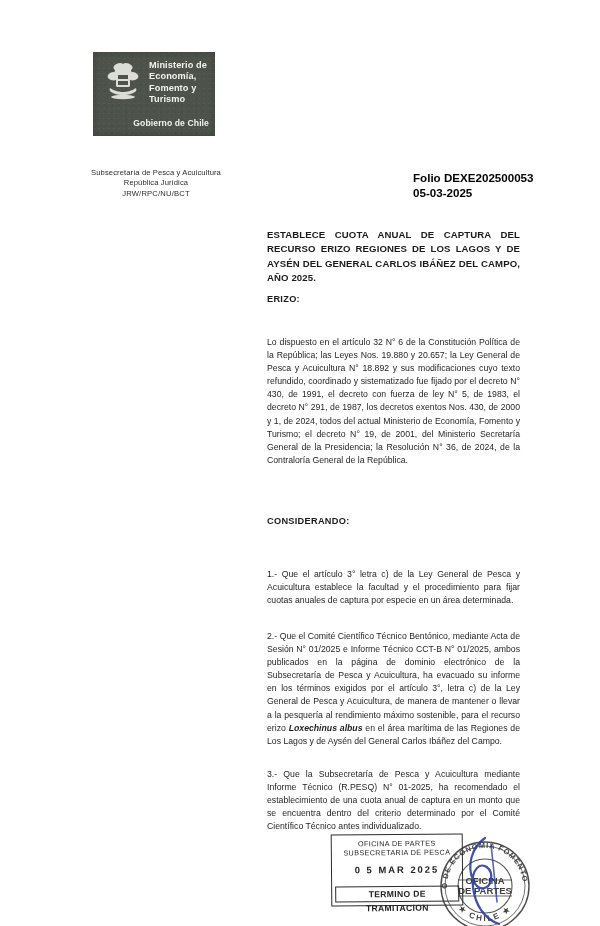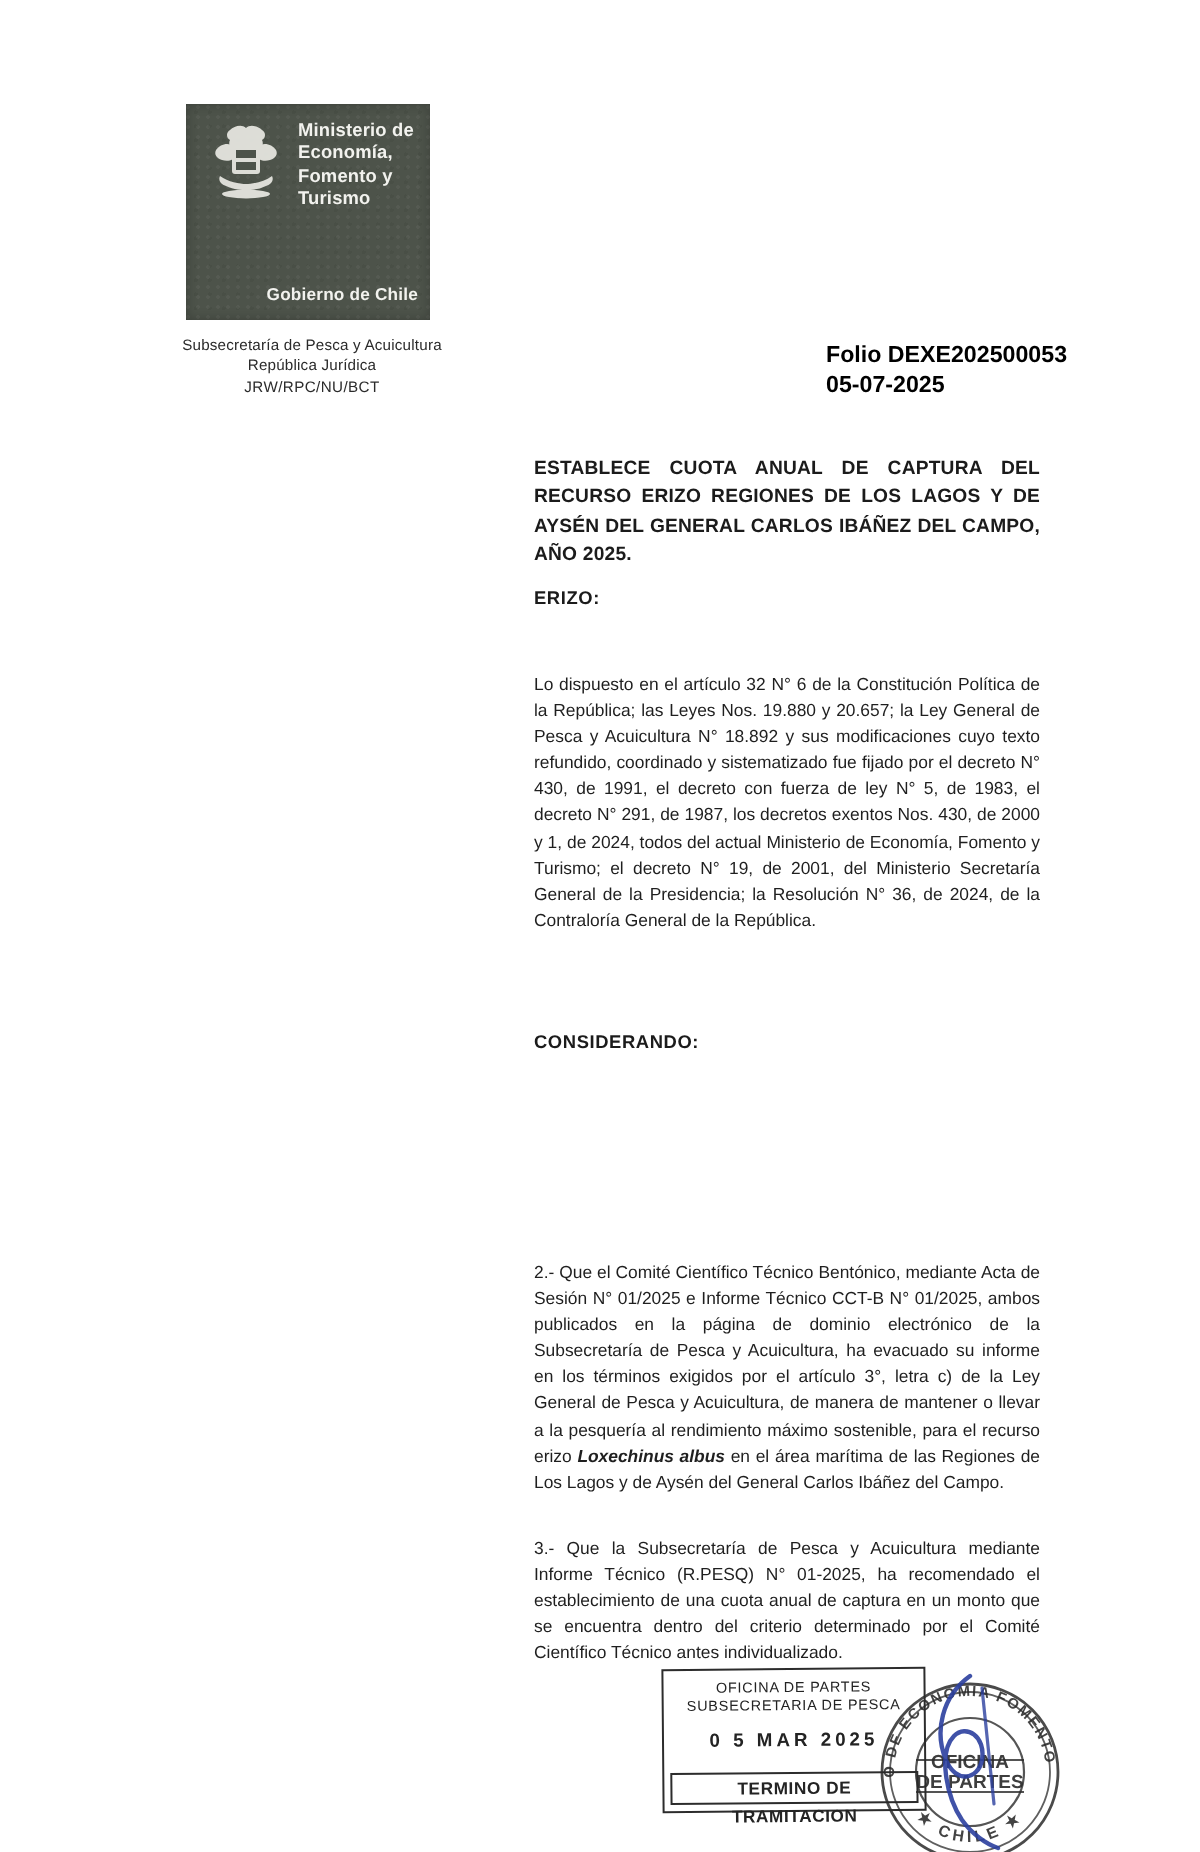--- a/index.html
+++ b/index.html
@@ -19,21 +19,21 @@
     background: #ffffff;
     overflow: hidden;
   }
 
   
   .logo-box {
     position: absolute;
     left: 93px;
     top: 52px;
     width: 122px;
-    height: 108px;
+    height: 84px;
     background: #4d534a;
     background-image:
       radial-gradient(circle at 20% 30%, rgba(255,255,255,0.045) 0 1px, transparent 1px),
       radial-gradient(circle at 70% 60%, rgba(0,0,0,0.05) 0 1px, transparent 1px);
     background-size: 5px 5px, 7px 7px;
     box-shadow: inset 0 0 6px rgba(0,0,0,0.25);
   }
   .crest {
     position: absolute;
     left: 8px;
@@ -222,30 +222,34 @@
   </div>
 
   <div class="unit-caption">
     <div>Subsecretaría de Pesca y Acuicultura</div>
     <div>República Jurídica</div>
     <div class="code">JRW/RPC/NU/BCT</div>
   </div>
 
   <div class="folio-block">
     <div>Folio DEXE202500053</div>
-    <div>05-07-2025</div>
+    <div>05-03-2025</div>
   </div>
 
   <div class="col doc-title">ESTABLECE CUOTA ANUAL DE CAPTURA DEL RECURSO ERIZO REGIONES DE LOS LAGOS Y DE AYSÉN DEL GENERAL CARLOS IBÁÑEZ DEL CAMPO, AÑO 2025.</div>
 
   <div class="col section-label visto-label">ERIZO:</div>
   <div class="col para visto-para">Lo dispuesto en el artículo 32 N° 6 de la Constitución Política de la República; las Leyes Nos. 19.880 y 20.657; la Ley General de Pesca y Acuicultura N° 18.892 y sus modificaciones cuyo texto refundido, coordinado y sistematizado fue fijado por el decreto N° 430, de 1991, el decreto con fuerza de ley N° 5, de 1983, el decreto N° 291, de 1987, los decretos exentos Nos. 430, de 2000 y 1, de 2024, todos del actual Ministerio de Economía, Fomento y Turismo; el decreto N° 19, de 2001, del Ministerio Secretaría General de la Presidencia; la Resolución N° 36, de 2024, de la Contraloría General de la República.</div>
 
   <div class="col section-label considerando-label">CONSIDERANDO:</div>
 
+  <div class="col para item-1">
+    <span>1.-</span>
+    <span>Que el artículo 3° letra c) de la Ley General de Pesca y Acuicultura establece la facultad y el procedimiento para fijar cuotas anuales de captura por especie en un área determinada.</span>
+  </div>
 
   <div class="col para item-2">
     <span>2.-</span>
     <span>Que el Comité Científico Técnico Bentónico, mediante Acta de Sesión N° 01/2025 e Informe Técnico CCT-B N° 01/2025, ambos publicados en la página de dominio electrónico de la Subsecretaría de Pesca y Acuicultura, ha evacuado su informe en los términos exigidos por el artículo 3°, letra c) de la Ley General de Pesca y Acuicultura, de manera de mantener o llevar a la pesquería al rendimiento máximo sostenible, para el recurso erizo </span><span class="sci-name">Loxechinus albus</span><span> en el área marítima de las Regiones de Los Lagos y de Aysén del General Carlos Ibáñez del Campo.</span>
   </div>
 
   <div class="col para item-3">
     <span>3.-</span>
     <span>Que la Subsecretaría de Pesca y Acuicultura mediante Informe Técnico (R.PESQ) N° 01-2025, ha recomendado el establecimiento de una cuota anual de captura en un monto que se encuentra dentro del criterio determinado por el Comité Científico Técnico antes individualizado.</span>
   </div>

